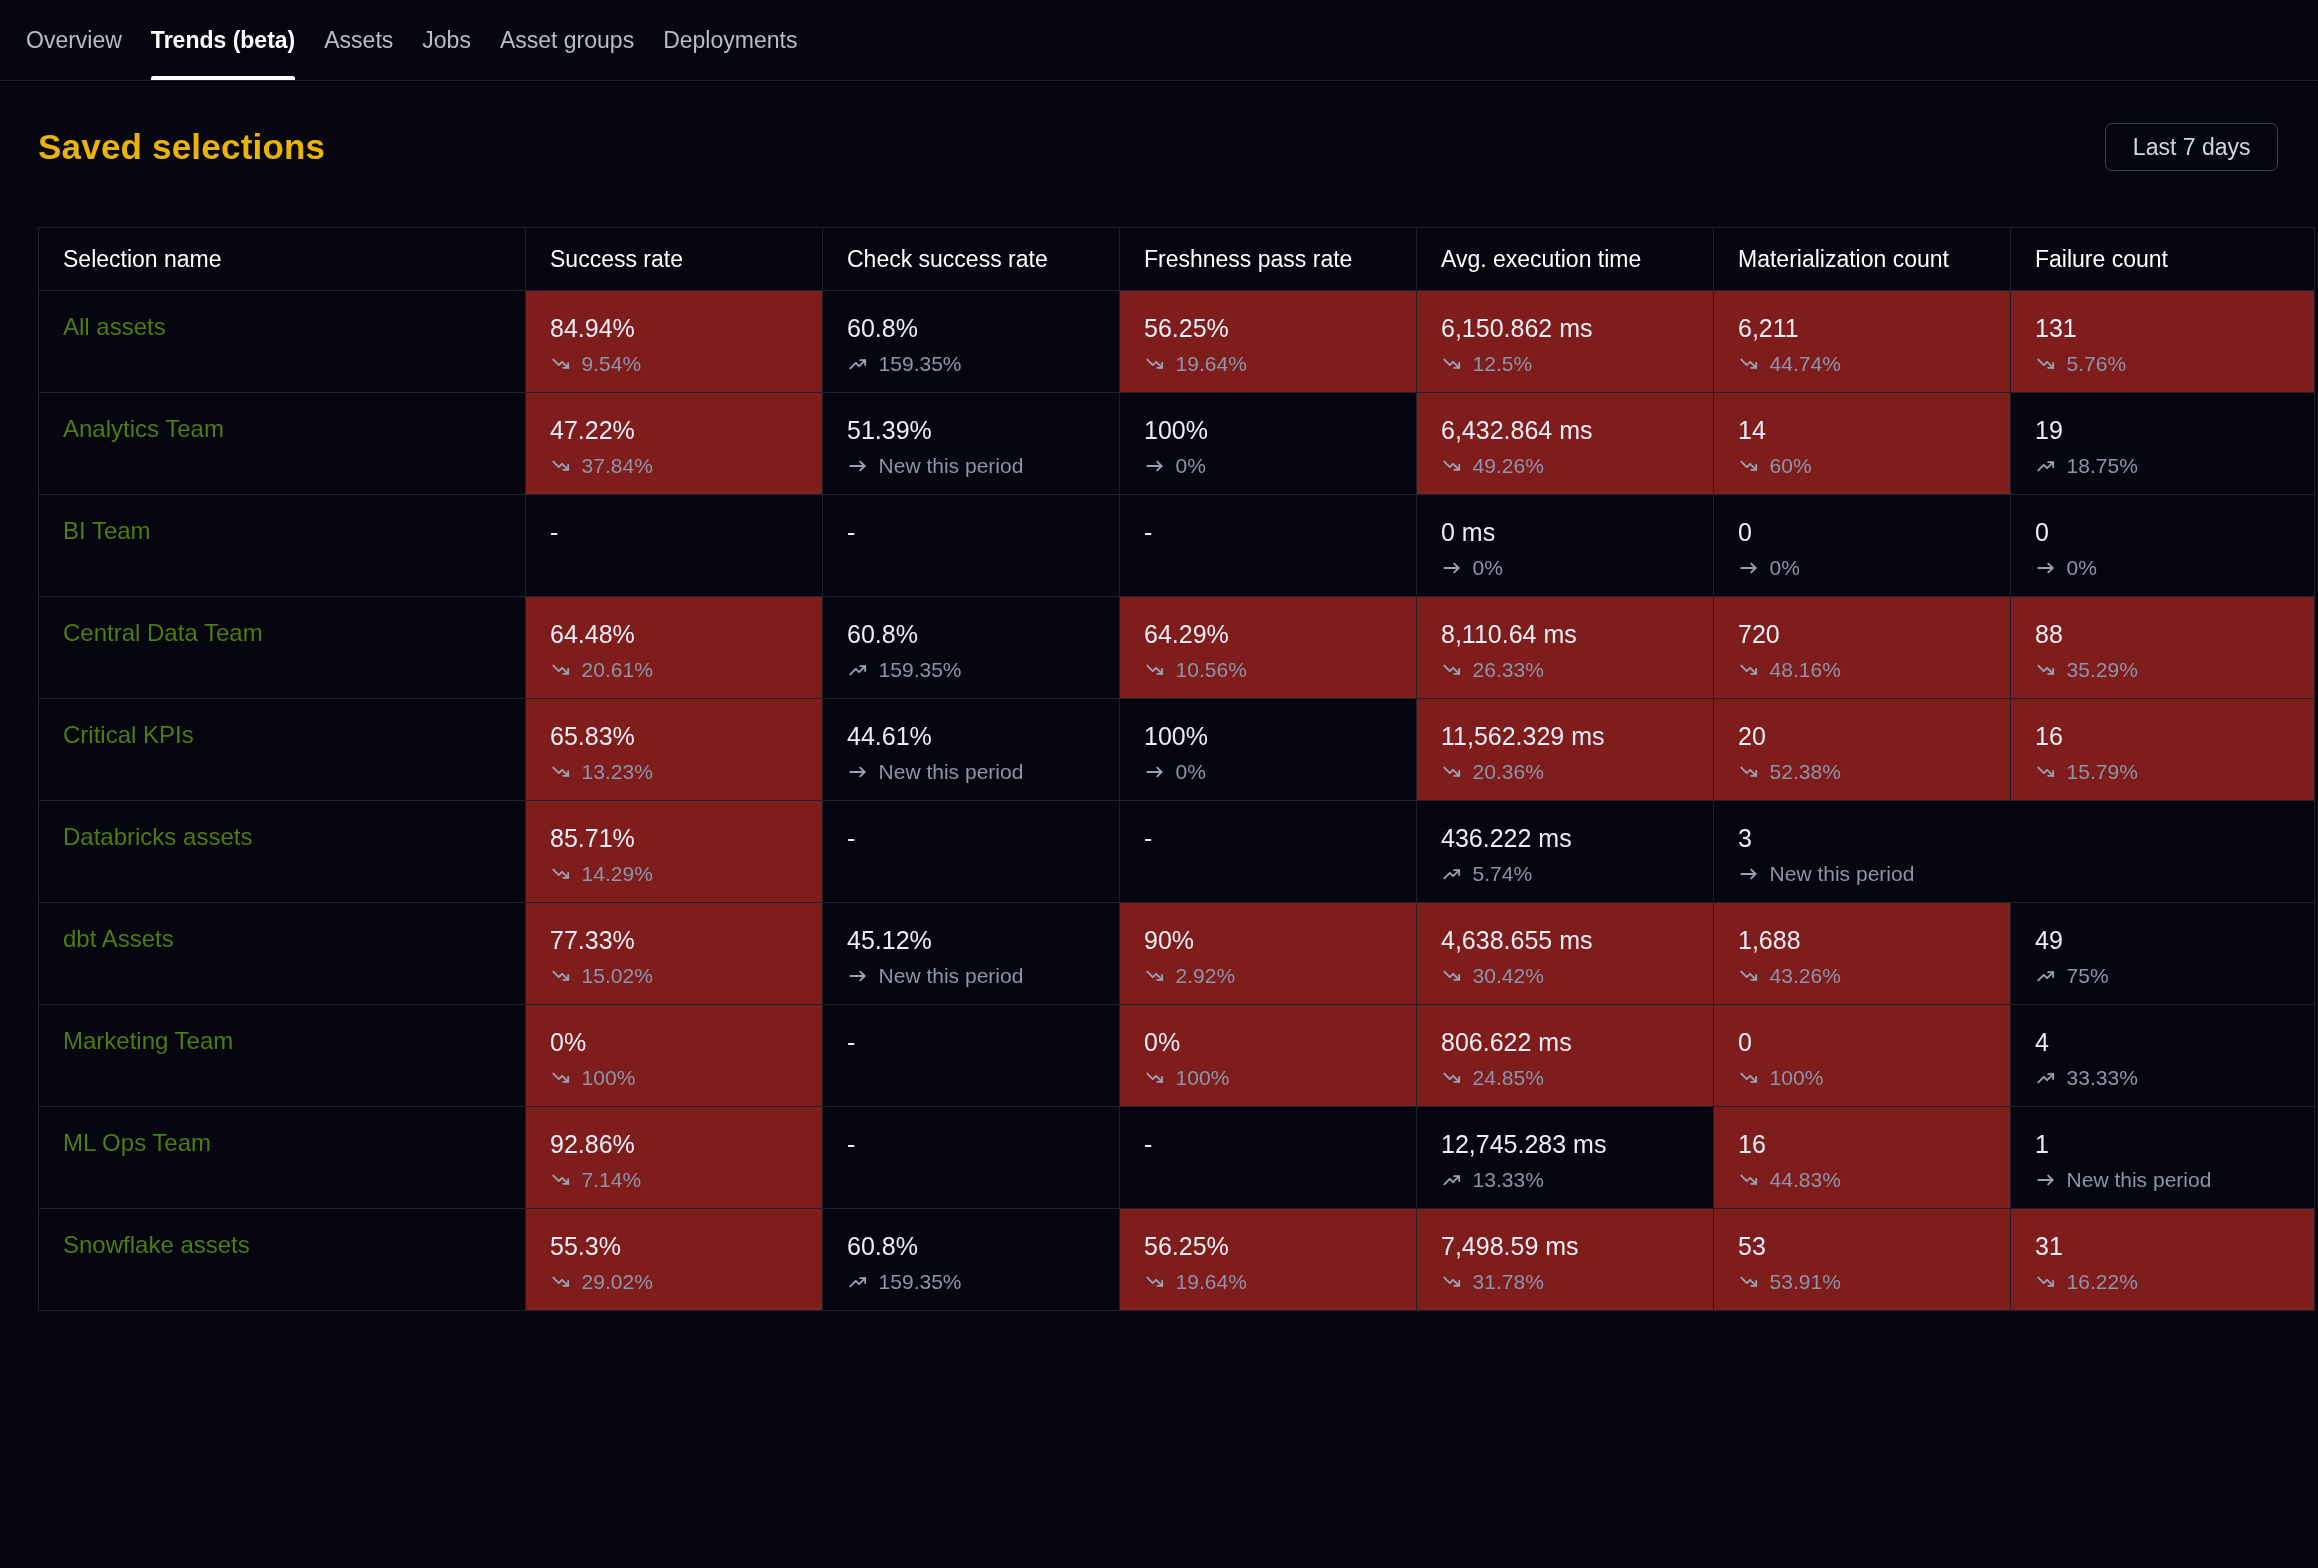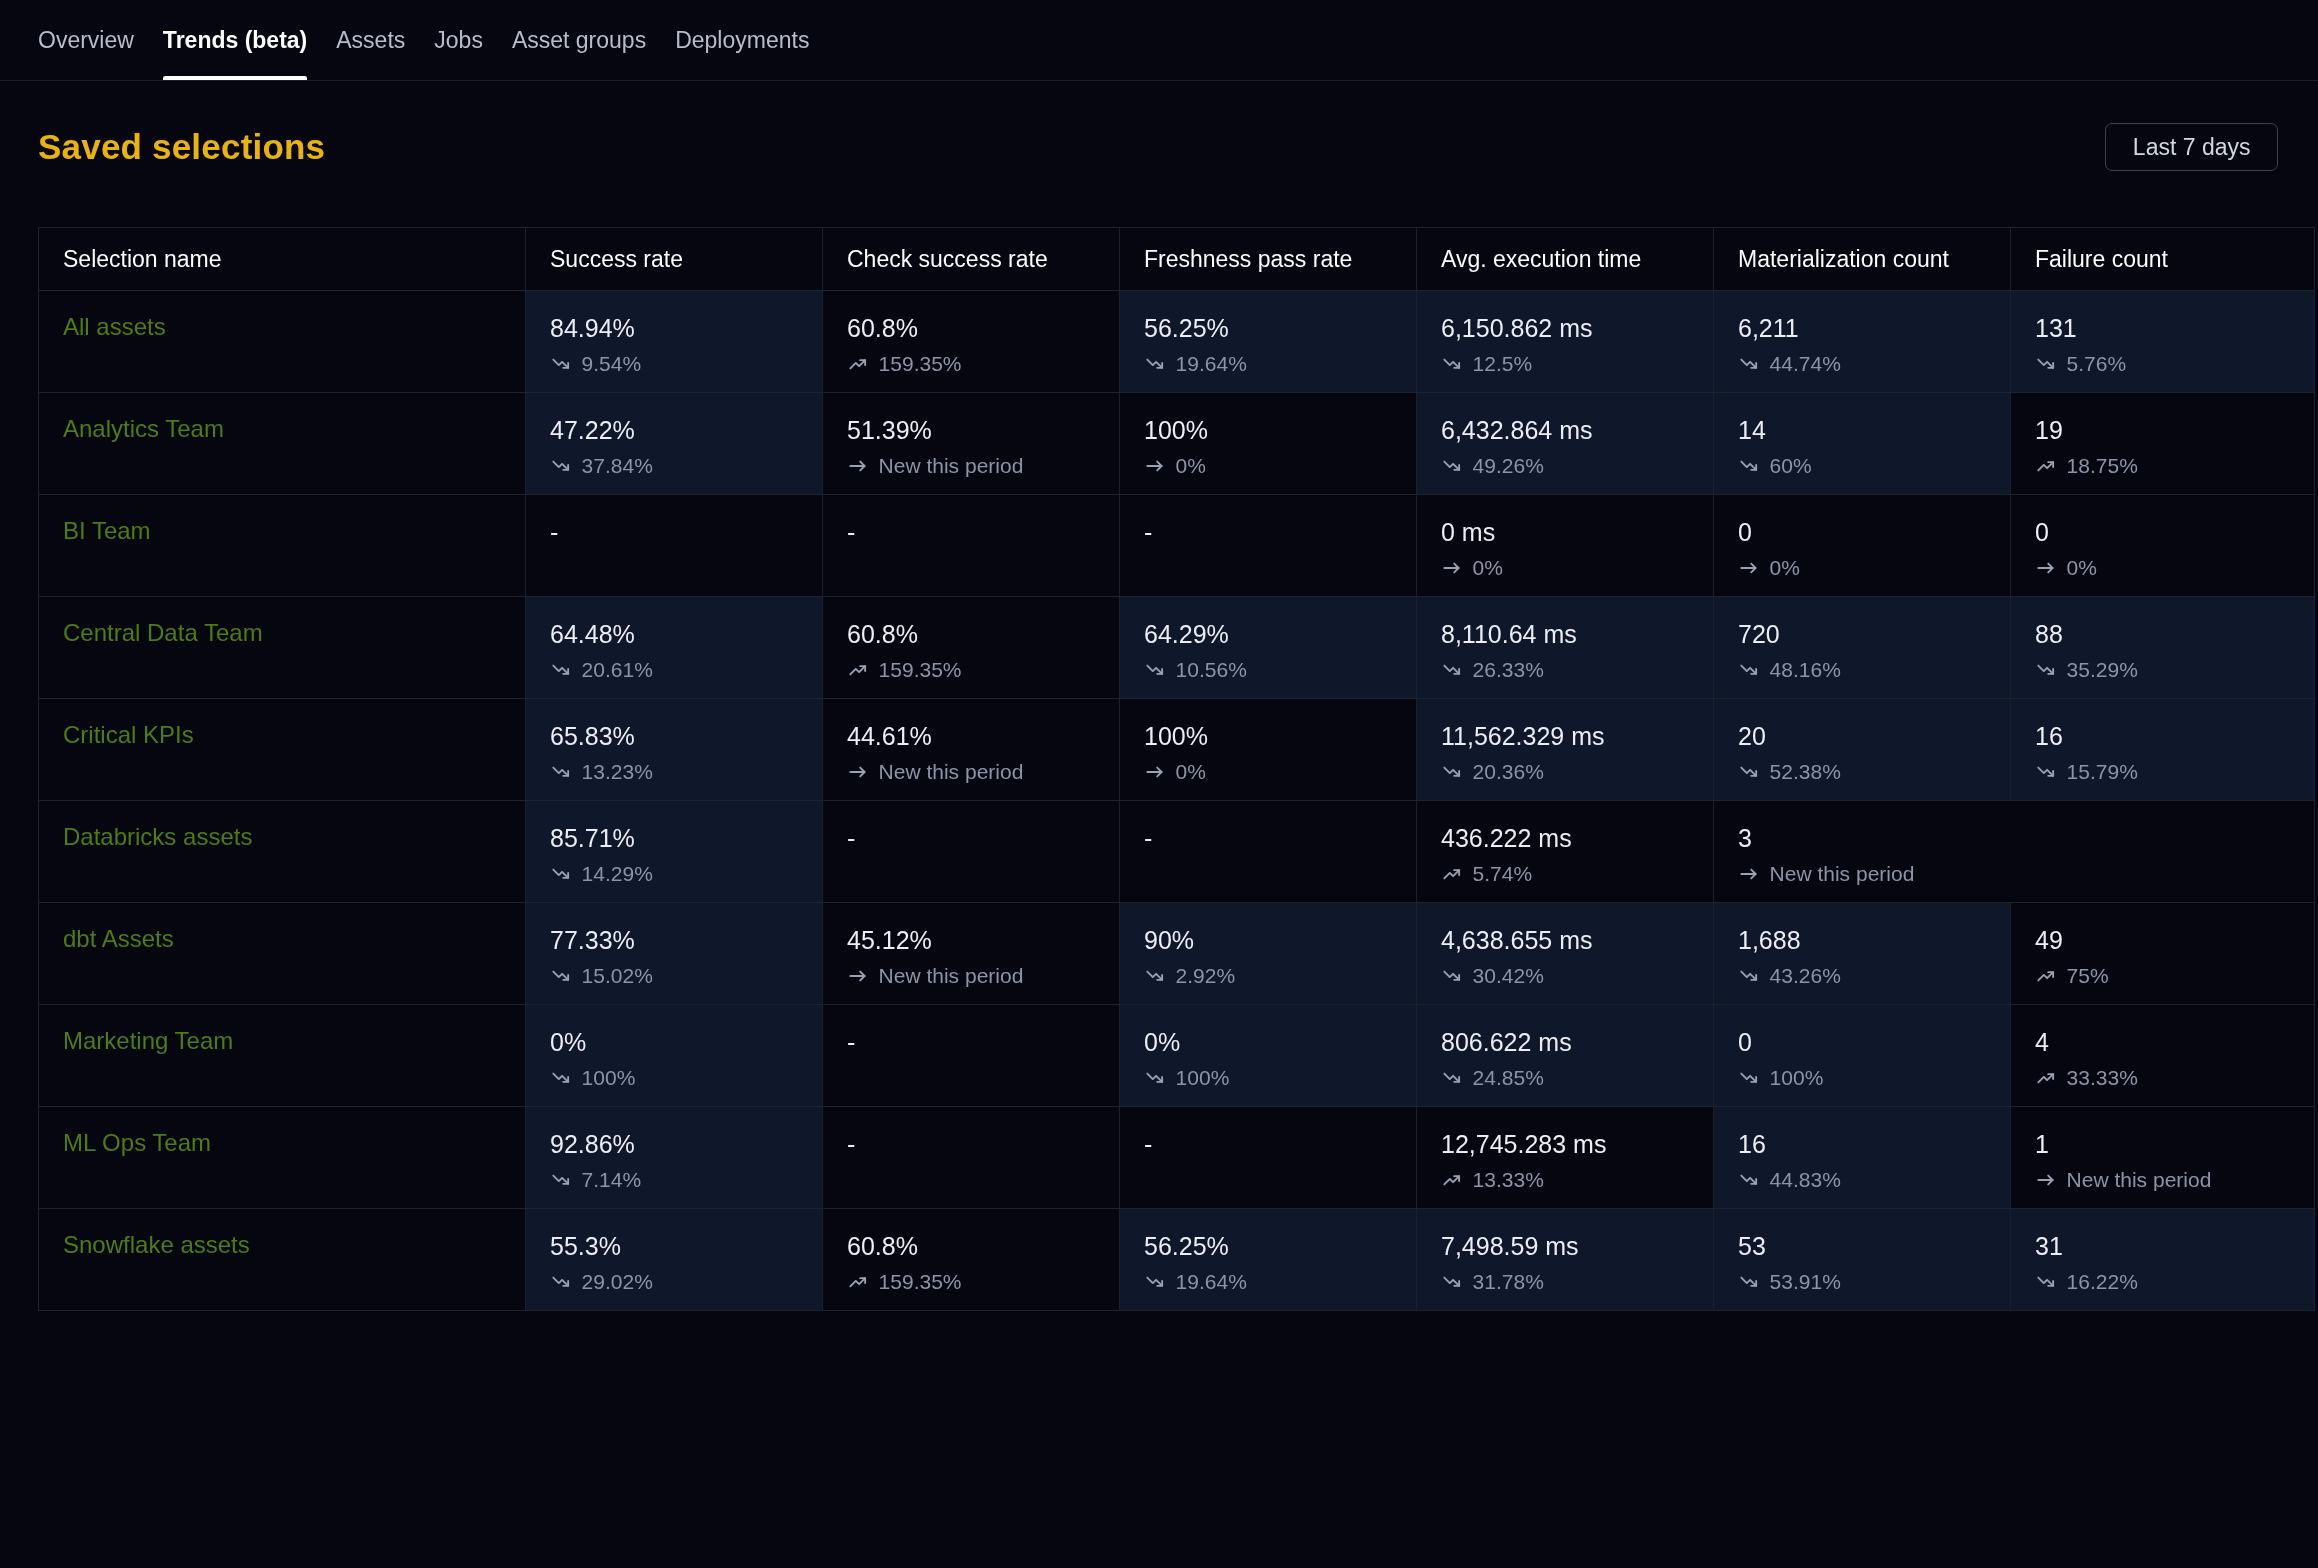--- a/index.html
+++ b/index.html
@@ -10,21 +10,21 @@
     color: #eceef4;
     overflow: hidden;
   }
 
   
   .topnav {
     height: 81px;
     border-bottom: 0.8px solid #1b1d28;
     display: flex;
     align-items: stretch;
-    padding-left: 38px;
+    padding-left: 26px;
   }
   .tabs { display: flex; gap: 29px; }
   .tab {
     position: relative;
     display: flex;
     align-items: center;
     font-size: 23px;
     color: #b7bdca;
     cursor: pointer;
     white-space: nowrap;
@@ -82,21 +82,21 @@
     overflow: hidden;
   }
   .hcell:first-child { border-left: none; }
   .trow { height: 102px; border-top: 0.8px solid #20222e; }
   .cell {
     padding: 22px 24px 0 24px;
     border-left: 0.8px solid #1d1f2a;
     overflow: hidden;
   }
   .cell:first-child { border-left: none; }
-  .cell.hl { background: #0f172a; }
+  .cell.hl { background: #7f1d1d; }
   .sel-link {
     font-size: 24px;
     color: #4d7c0f;
     text-decoration: none;
     cursor: pointer;
   }
   .value { font-size: 25px; line-height: 30px; color: #eceef4; margin-bottom: 8.8px; white-space: nowrap; }
   .trend {
     display: flex;
     align-items: center;

